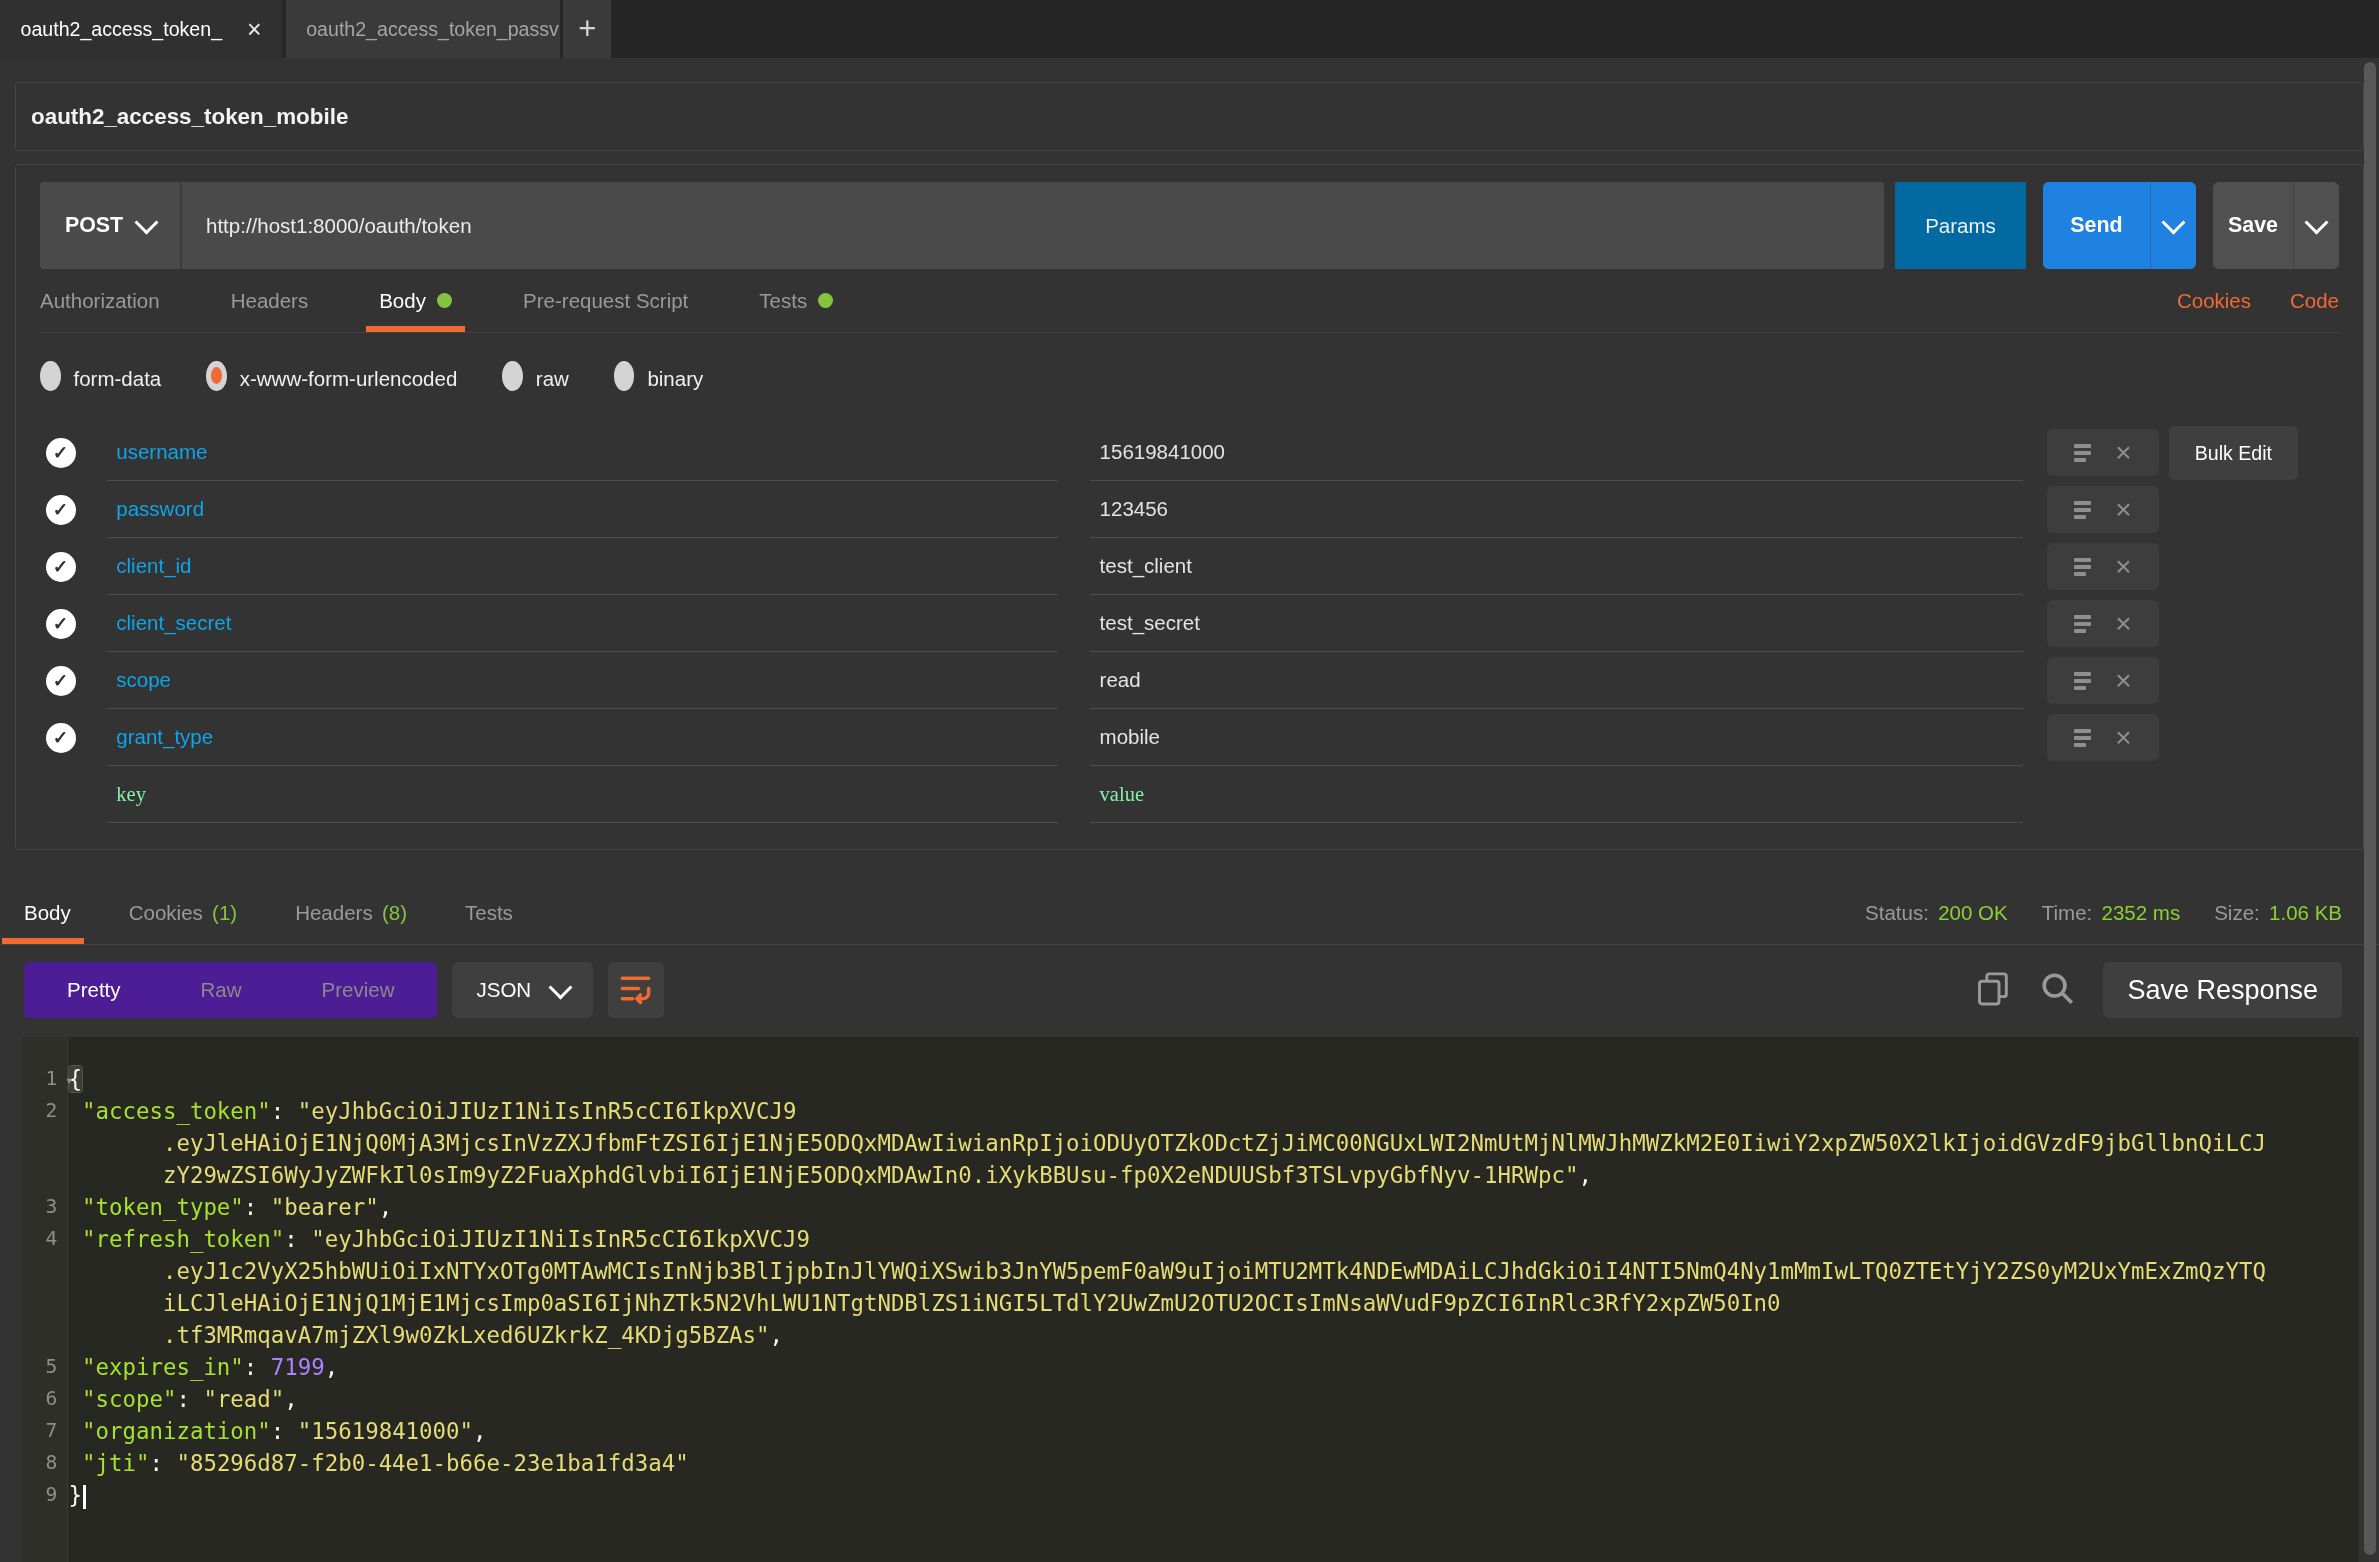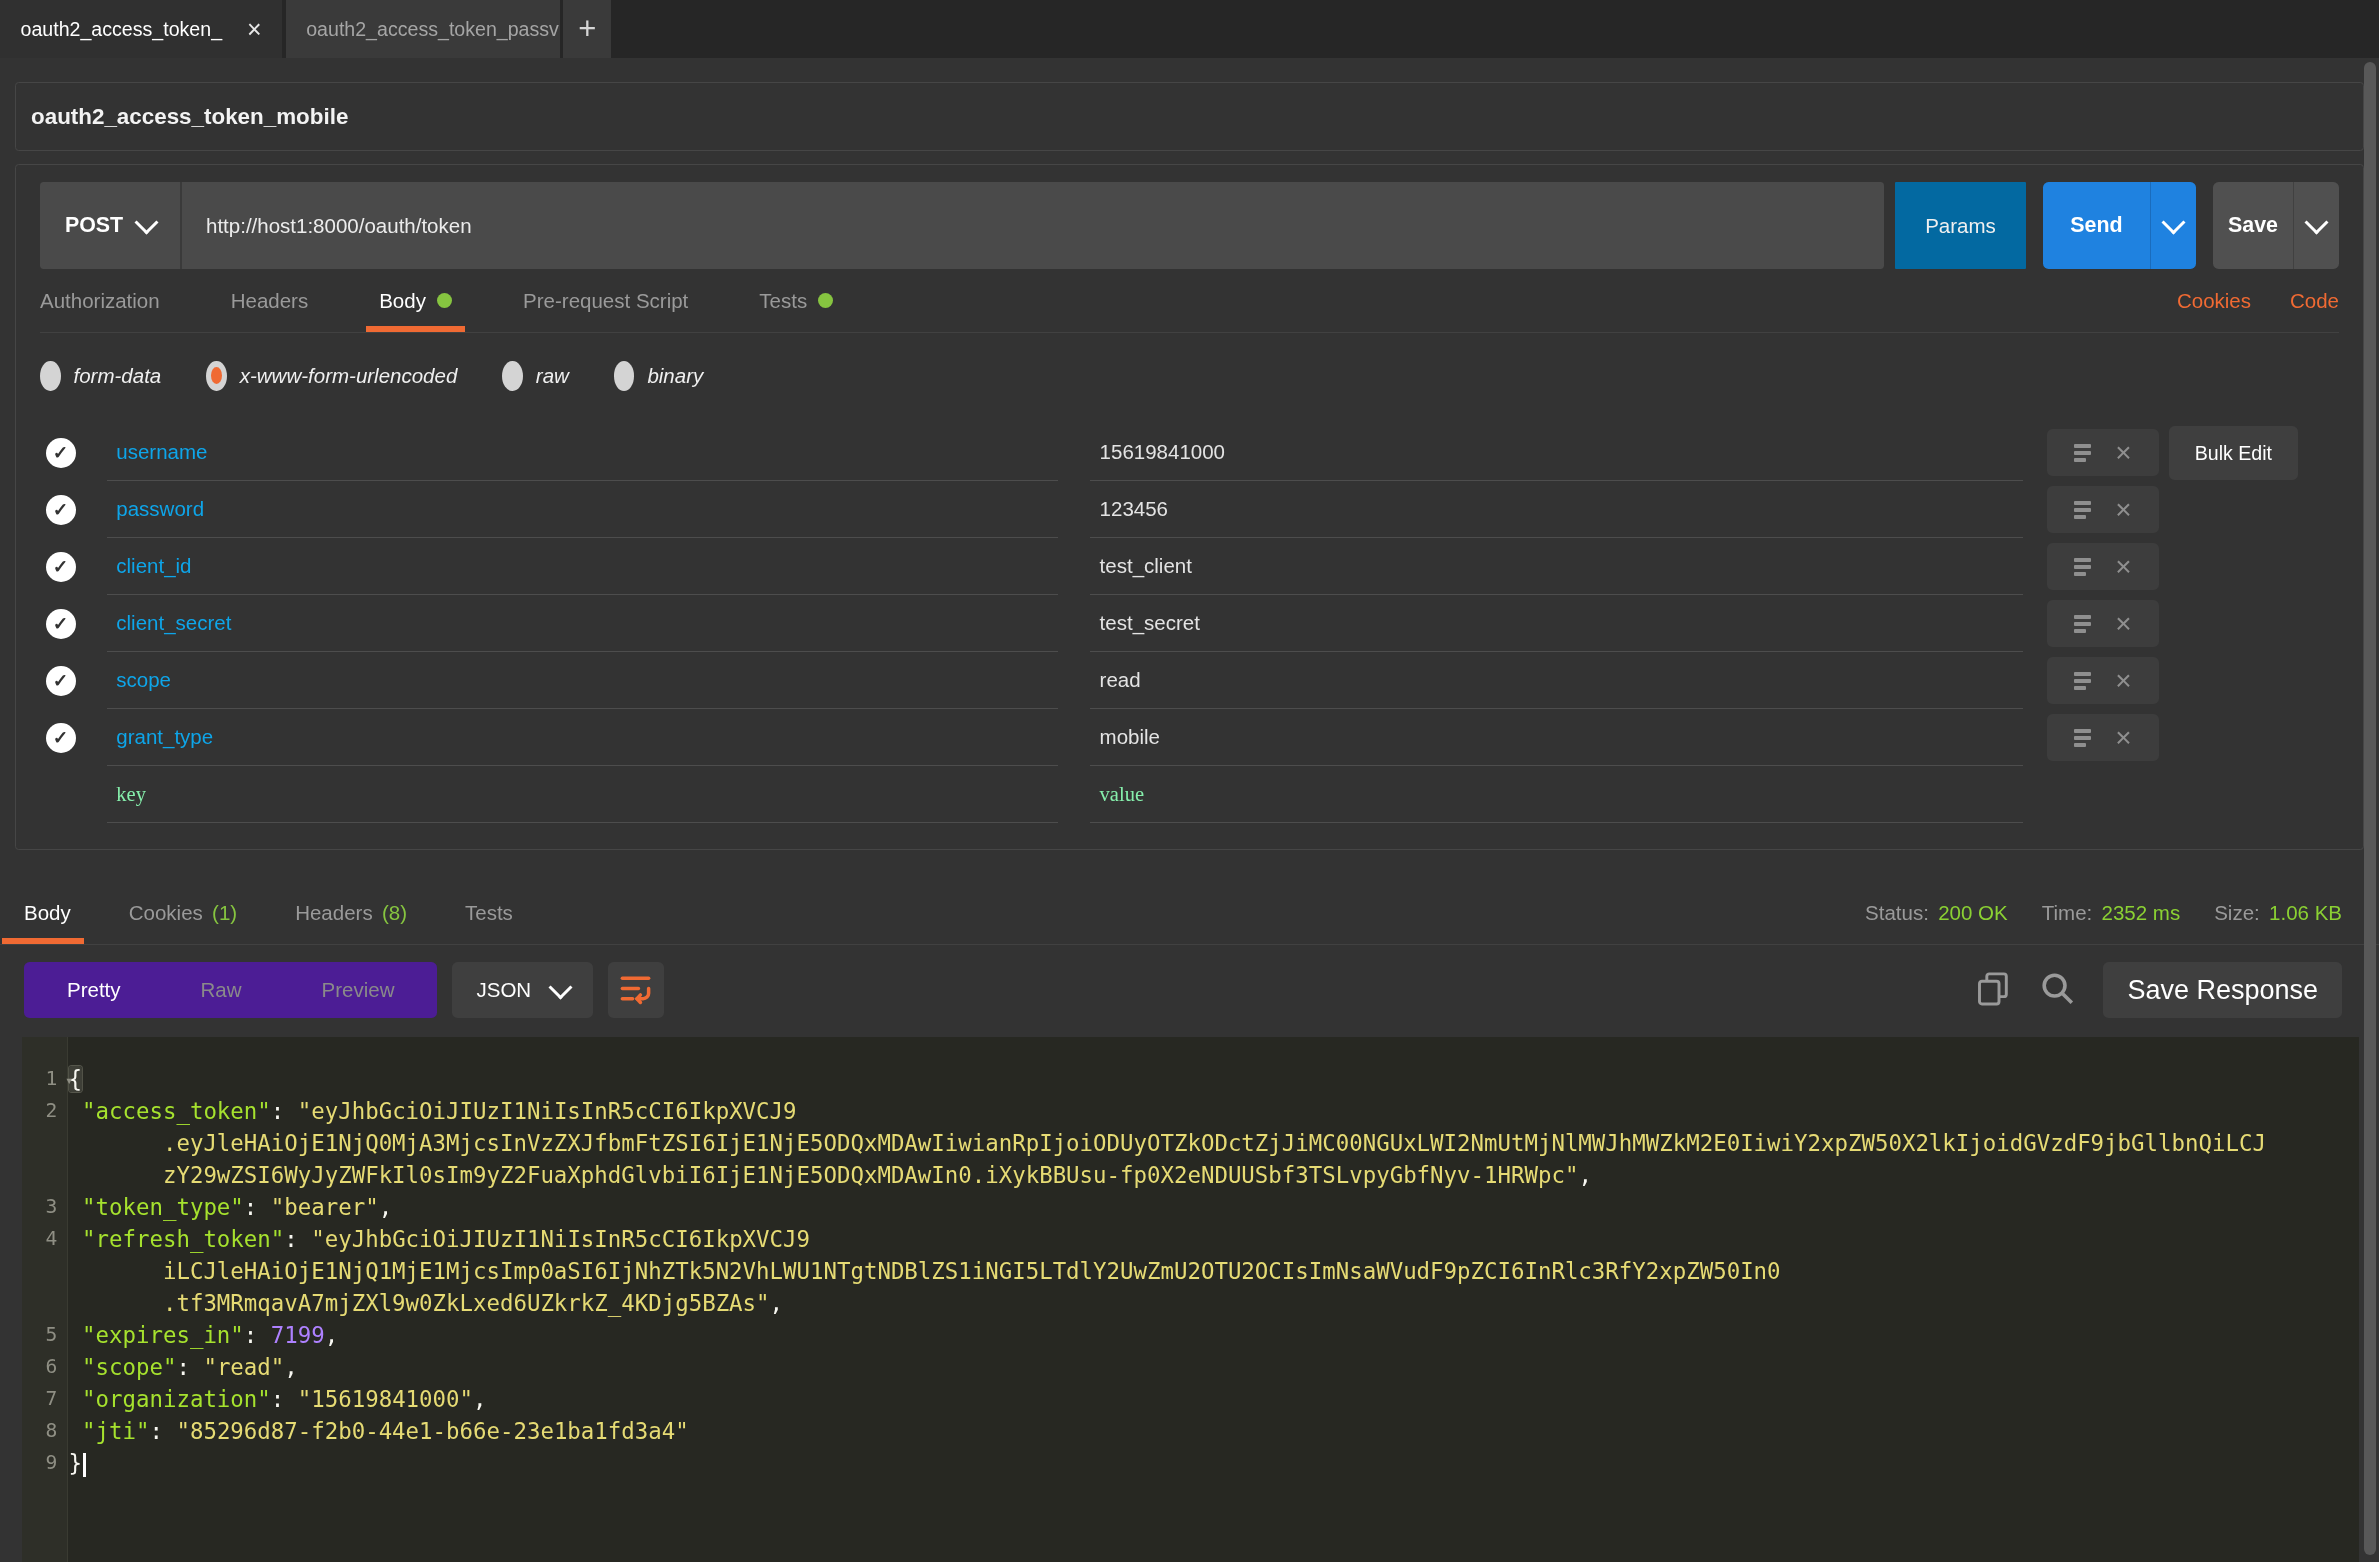--- a/index.html
+++ b/index.html
@@ -38,21 +38,21 @@
   
   .req-tabs-row{display:flex;align-items:stretch;height:63px;border-bottom:0.9px solid #414141;}
   .req-tabs{display:flex;align-items:stretch;}
   .req-tab{font-size:20.5px;color:#9a9a9a;margin-right:71px;display:flex;align-items:center;gap:11.2px;position:relative;}
   .req-tab.active{color:#fff;}
   .req-tab.active::after{content:"";position:absolute;left:-13px;right:-13px;bottom:0;height:6.5px;background:#f06a33;}
   .dot{width:15px;height:15px;border-radius:50%;background:#86c440;flex:none;}
   .builder-links{margin-left:auto;display:flex;align-items:center;gap:39px;font-size:20.5px;color:#f06a33;}
   
   .modes-row{display:flex;align-items:center;gap:45px;margin-top:22.4px;height:41px;}
-  .mode{display:flex;align-items:center;gap:13px;font-size:20.5px;color:#f0f0f0;font-style:italic;}
+  .mode{display:flex;align-items:flex-end;gap:13px;font-size:20.5px;color:#f0f0f0;}
   .radio{width:20.5px;height:30px;border-radius:50%;background:#d4d4d4;position:relative;flex:none;}
   .radio.sel::after{content:"";position:absolute;left:4.7px;right:4.7px;top:6.5px;bottom:6.5px;border-radius:50%;background:#f06a33;}
   
   .kv-area{margin-top:28px;position:relative;}
   .kv-row{display:flex;align-items:center;height:57px;}
   .kv-check{width:67px;flex:none;display:flex;align-items:center;}
   .cb{width:30px;height:30px;border-radius:50%;background:#fff;color:#333;font-size:18.6px;font-weight:700;display:flex;align-items:center;justify-content:center;margin-left:5.6px;}
   .kv-key{width:942px;flex:none;align-self:stretch;display:flex;align-items:center;border-bottom:0.9px solid #4d4d4d;font-size:20.5px;padding-left:9.3px;color:#0ea5e9;}
   .kv-gap{width:32px;flex:none;}
   .kv-val{width:923px;flex:none;align-self:stretch;display:flex;align-items:center;border-bottom:0.9px solid #4d4d4d;font-size:20.5px;padding-left:9.3px;color:#e4e4e4;}
@@ -395,20 +395,24 @@
         <div class="code-line">
           <span class="ln">3</span>
           <pre class="code-text"><span class="tok-pun"> </span><span class="tok-key">"token_type"</span><span class="tok-pun">: </span><span class="tok-str">"bearer"</span><span class="tok-pun">,</span></pre>
         </div>
         <div class="code-line">
           <span class="ln">4</span>
           <pre class="code-text"><span class="tok-pun"> </span><span class="tok-key">"refresh_token"</span><span class="tok-pun">: </span><span class="tok-str">"eyJhbGciOiJIUzI1NiIsInR5cCI6IkpXVCJ9</span></pre>
         </div>
         <div class="code-line">
           <span class="ln"></span>
+          <pre class="code-text"><span class="tok-str">       .eyJ1c2VyX25hbWUiOiIxNTYxOTg0MTAwMCIsInNjb3BlIjpbInJlYWQiXSwib3JnYW5pemF0aW9uIjoiMTU2MTk4NDEwMDAiLCJhdGkiOiI4NTI5NmQ4Ny1mMmIwLTQ0ZTEtYjY2ZS0yM2UxYmExZmQzYTQ</span></pre>
+        </div>
+        <div class="code-line">
+          <span class="ln"></span>
           <pre class="code-text"><span class="tok-str">       iLCJleHAiOjE1NjQ1MjE1MjcsImp0aSI6IjNhZTk5N2VhLWU1NTgtNDBlZS1iNGI5LTdlY2UwZmU2OTU2OCIsImNsaWVudF9pZCI6InRlc3RfY2xpZW50In0</span></pre>
         </div>
         <div class="code-line">
           <span class="ln"></span>
           <pre class="code-text"><span class="tok-str">       .tf3MRmqavA7mjZXl9w0ZkLxed6UZkrkZ_4KDjg5BZAs"</span><span class="tok-pun">,</span></pre>
         </div>
         <div class="code-line">
           <span class="ln">5</span>
           <pre class="code-text"><span class="tok-pun"> </span><span class="tok-key">"expires_in"</span><span class="tok-pun">: </span><span class="tok-num">7199</span><span class="tok-pun">,</span></pre>
         </div>

